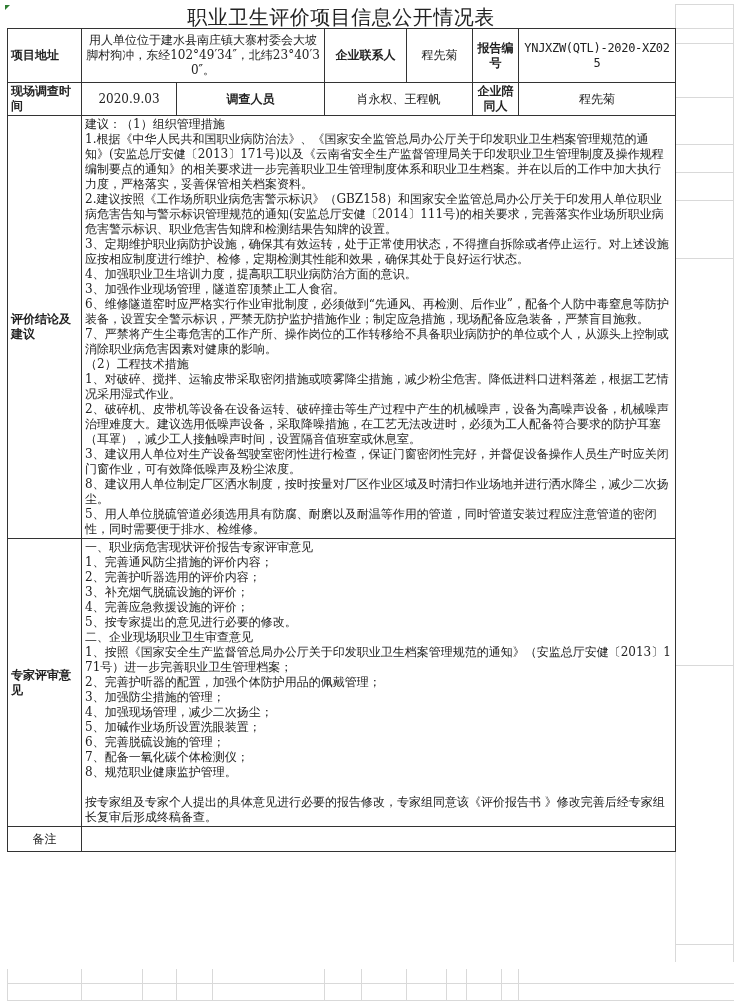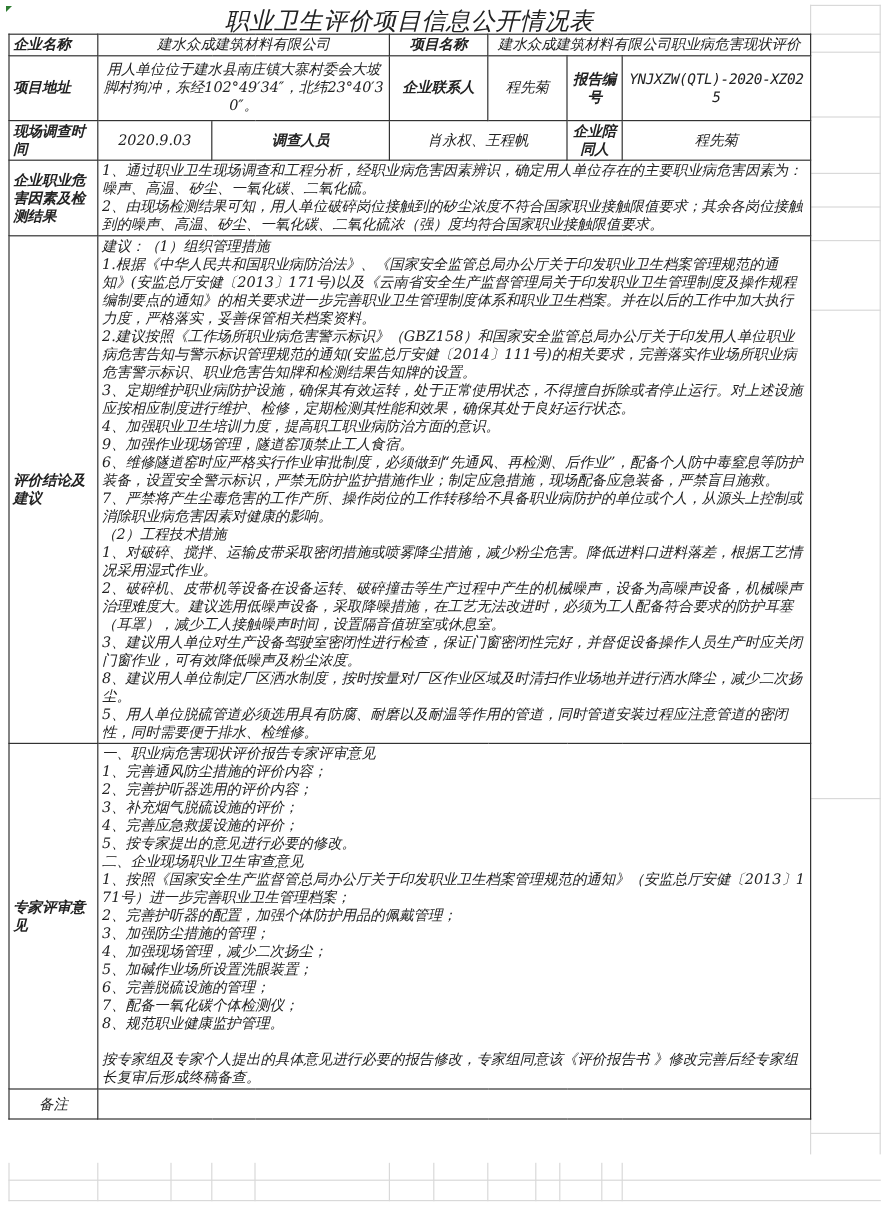--- a/index.html
+++ b/index.html
@@ -1,18 +1,18 @@
 <!DOCTYPE html>
 <html><head>
 <meta charset="utf-8">
 <style>
   html, body { margin:0; padding:0; background:#ffffff; }
   body { width:738px; height:1006px; position:relative; overflow:hidden;
          font-family:"DejaVu Serif","Liberation Serif",serif; color:#222; }
-  .sheet { position:absolute; left:0; top:0; width:689px; height:1006px;font-style:italic; }
+  .sheet { position:absolute; left:0; top:0; width:689px; height:1006px; }
   
   .gl { position:absolute; background:#d9d9d9; }
   .title { position:absolute; left:7px; top:6px; width:668px; height:22px;
            text-align:center; font-size:20px; line-height:22px; color:#222;
            font-family:"DejaVu Sans","Liberation Sans",sans-serif; letter-spacing:0.5px; }
   .green-mark { position:absolute; left:5px; top:5px; width:0; height:0;
                 border-top:5px solid #2e7d32; border-right:5px solid transparent; }
   table.form { position:absolute; left:7px; top:28px; border-collapse:collapse;
                table-layout:fixed; width:668px; }
   table.form td { border:1px solid #333; padding:1px 3px; font-size:12px; line-height:15px;
@@ -68,26 +68,20 @@
       <col style="width:95px">
       <col style="width:36px">
       <col style="width:112px">
       <col style="width:82px">
       <col style="width:66px">
       <col style="width:46px">
       <col style="width:157px">
     </colgroup>
 
     <tbody>
-        <tr style="height:15px">
-      <td class="lbl">企业名称</td>
-      <td class="c" colspan="3">建水众成建筑材料有限公司</td>
-      <td class="lbl-c">项目名称</td>
-      <td class="c" colspan="3">建水众成建筑材料有限公司职业病危害现状评价</td>
-    </tr>
 
     <tr style="height:54px">
       <td class="lbl">项目地址</td>
       <td class="c" colspan="3">用人单位位于建水县南庄镇大寨村委会大坡脚村狗冲，东经102°49′34″，北纬23°40′30″。</td>
       <td class="lbl-c">企业联系人</td>
       <td class="c">程先菊</td>
       <td class="lbl-c">报告编号</td>
       <td class="c mono">YNJXZW(QTL)-2020-XZ025</td>
     </tr>
 
@@ -95,37 +89,30 @@
     <tr style="height:28px">
       <td class="lbl">现场调查时间</td>
       <td class="c">2020.9.03</td>
       <td class="lbl-c" colspan="2">调查人员</td>
       <td class="c" colspan="2">肖永权、王程帆</td>
       <td class="lbl-c">企业陪同人</td>
       <td class="c">程先菊</td>
     </tr>
 
 
-    <tr style="height:58px">
-      <td class="lbl">企业职业危害因素及检测结果</td>
-      <td class="l" colspan="7">
-        <span class="para">1、通过职业卫生现场调查和工程分析，经职业病危害因素辨识，确定用人单位存在的主要职业病危害因素为：噪声、高温、矽尘、一氧化碳、二氧化硫。</span>
-        <span class="para">2、由现场检测结果可知，用人单位破碎岗位接触到的矽尘浓度不符合国家职业接触限值要求；其余各岗位接触到的噪声、高温、矽尘、一氧化碳、二氧化硫浓（强）度均符合国家职业接触限值要求。</span>
-      </td>
-    </tr>
 
     <tr style="height:407px">
       <td class="lbl">评价结论及建议</td>
       <td class="l" colspan="7">
         <span class="para">建议：（1）组织管理措施</span>
         <span class="para">1.根据《中华人民共和国职业病防治法》、《国家安全监管总局办公厅关于印发职业卫生档案管理规范的通知》(安监总厅安健〔2013〕171号)以及《云南省安全生产监督管理局关于印发职业卫生管理制度及操作规程编制要点的通知》的相关要求进一步完善职业卫生管理制度体系和职业卫生档案。并在以后的工作中加大执行力度，严格落实，妥善保管相关档案资料。</span>
         <span class="para">2.建议按照《工作场所职业病危害警示标识》（GBZ158）和国家安全监管总局办公厅关于印发用人单位职业病危害告知与警示标识管理规范的通知(安监总厅安健〔2014〕111号)的相关要求，完善落实作业场所职业病危害警示标识、职业危害告知牌和检测结果告知牌的设置。</span>
         <span class="para">3、定期维护职业病防护设施，确保其有效运转，处于正常使用状态，不得擅自拆除或者停止运行。对上述设施应按相应制度进行维护、检修，定期检测其性能和效果，确保其处于良好运行状态。</span>
         <span class="para">4、加强职业卫生培训力度，提高职工职业病防治方面的意识。</span>
-        <span class="para">9、加强作业现场管理，隧道窑顶禁止工人食宿。</span>
+        <span class="para">3、加强作业现场管理，隧道窑顶禁止工人食宿。</span>
         <span class="para">6、维修隧道窑时应严格实行作业审批制度，必须做到“先通风、再检测、后作业”，配备个人防中毒窒息等防护装备，设置安全警示标识，严禁无防护监护措施作业；制定应急措施，现场配备应急装备，严禁盲目施救。</span>
         <span class="para">7、严禁将产生尘毒危害的工作产所、操作岗位的工作转移给不具备职业病防护的单位或个人，从源头上控制或消除职业病危害因素对健康的影响。</span>
         <span class="para">（2）工程技术措施</span>
         <span class="para">1、对破碎、搅拌、运输皮带采取密闭措施或喷雾降尘措施，减少粉尘危害。降低进料口进料落差，根据工艺情况采用湿式作业。</span>
         <span class="para">2、破碎机、皮带机等设备在设备运转、破碎撞击等生产过程中产生的机械噪声，设备为高噪声设备，机械噪声治理难度大。建议选用低噪声设备，采取降噪措施，在工艺无法改进时，必须为工人配备符合要求的防护耳塞（耳罩），减少工人接触噪声时间，设置隔音值班室或休息室。</span>
         <span class="para">3、建议用人单位对生产设备驾驶室密闭性进行检查，保证门窗密闭性完好，并督促设备操作人员生产时应关闭门窗作业，可有效降低噪声及粉尘浓度。</span>
         <span class="para">8、建议用人单位制定厂区洒水制度，按时按量对厂区作业区域及时清扫作业场地并进行洒水降尘，减少二次扬尘。</span>
         <span class="para">5、用人单位脱硫管道必须选用具有防腐、耐磨以及耐温等作用的管道，同时管道安装过程应注意管道的密闭性，同时需要便于排水、检维修。</span>
       </td>
     </tr>

